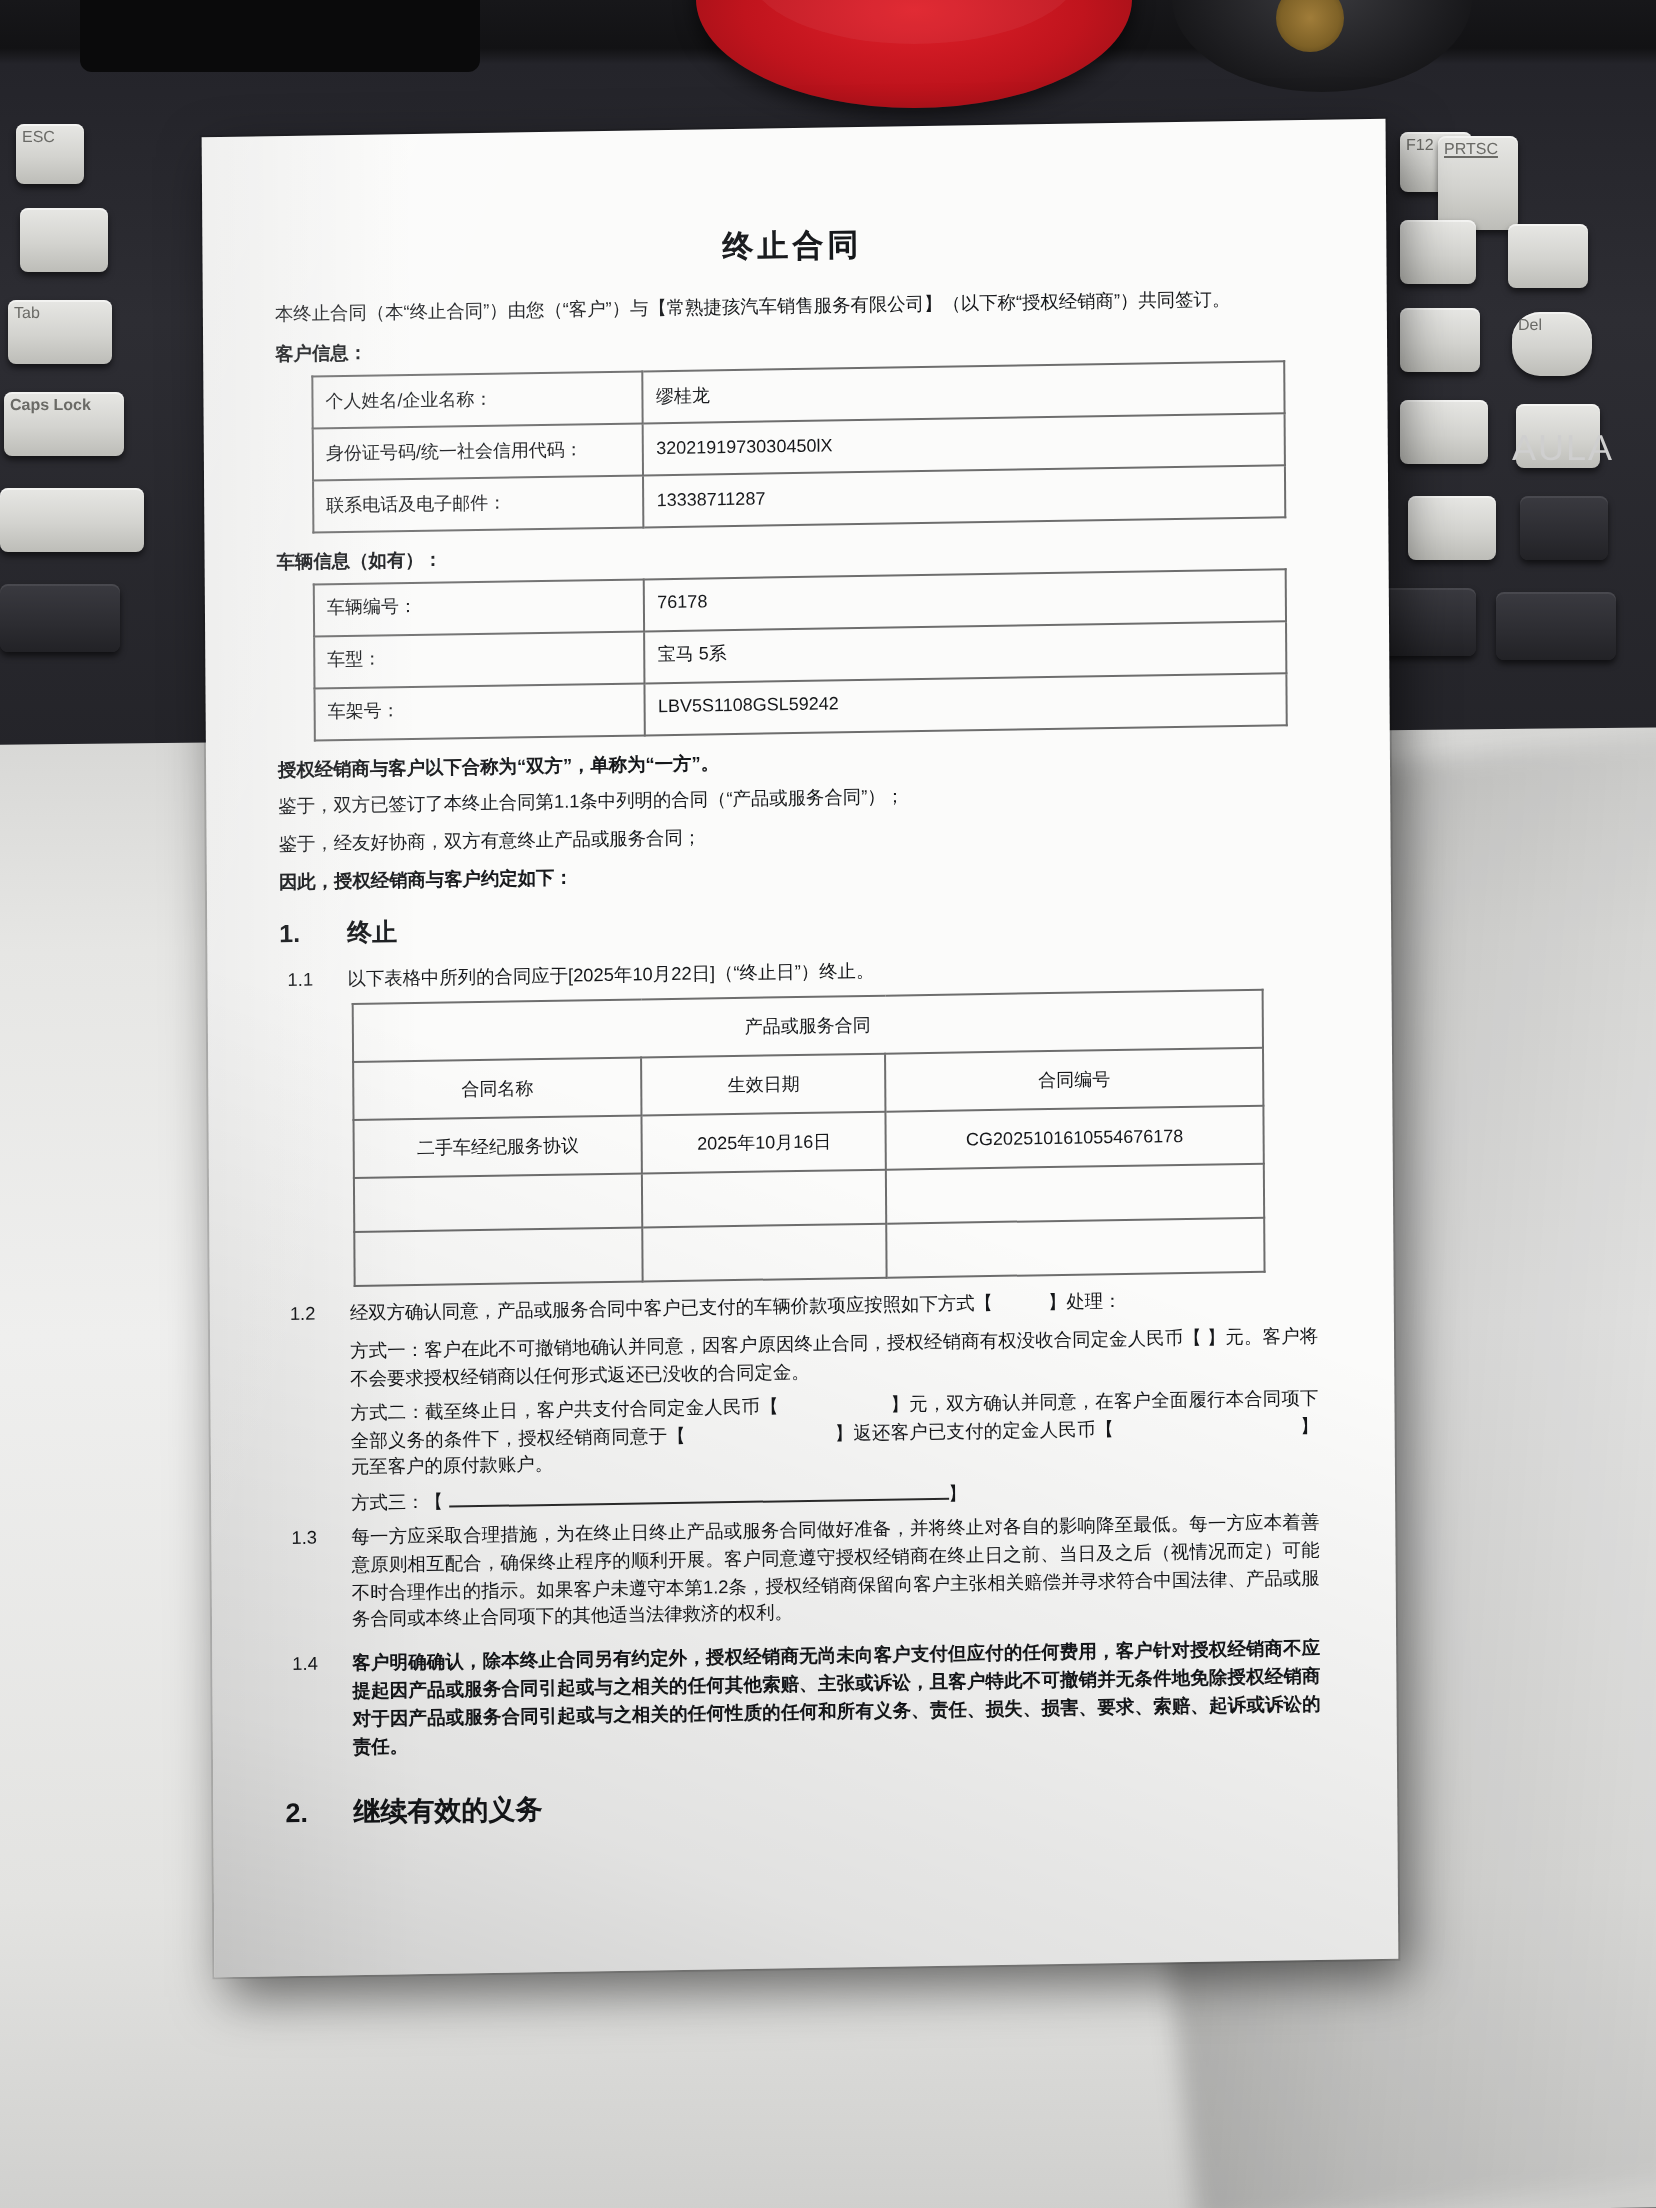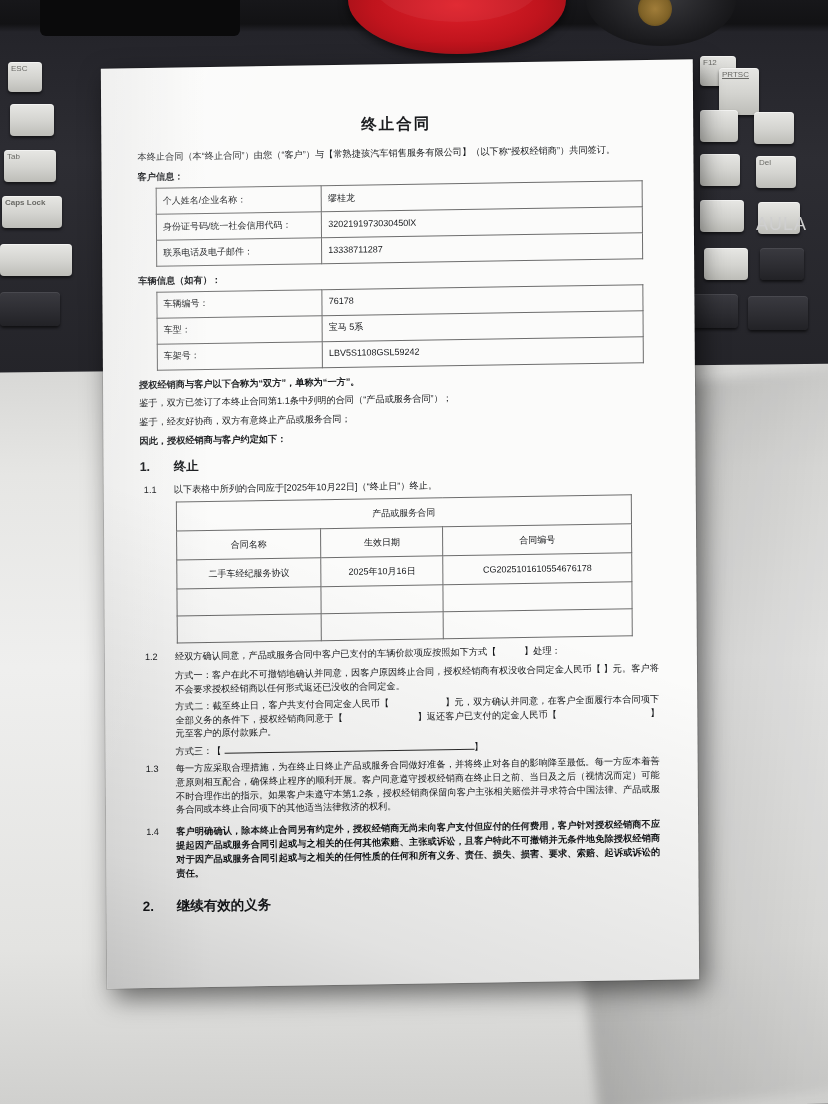--- a/index.html
+++ b/index.html
@@ -291,30 +291,30 @@
 
 <div id="scene">
 
   <div class="bg-desk"></div>
   <div class="desk-wood"></div>
 
   <div class="keyboard">
     <div class="kb-keys">
 
       <div class="key" style="left:8px;  top:62px;  width:34px; height:30px;"><span>ESC</span></div>
-      <div class="key" style="left:700px; top:56px; width:36px; height:30px;"><span>F12</span></div>
+      <div class="key" style="left:700px; top:66px; width:36px; height:30px;"><span>F12</span></div>
       <div class="key" style="left:719px; top:68px; width:40px; height:47px;text-decoration:underline;"><span>PRTSC</span></div>
 
       <div class="key" style="left:10px;  top:104px; width:44px; height:32px;"></div>
       <div class="key" style="left:700px; top:110px; width:38px; height:32px;"></div>
       <div class="key" style="left:754px; top:112px; width:40px; height:32px;"></div>
 
       <div class="key" style="left:4px;   top:150px; width:52px; height:32px;"><span>Tab</span></div>
       <div class="key" style="left:700px; top:154px; width:40px; height:32px;"></div>
-      <div class="key" style="left:756px; top:156px; width:40px; height:32px;"><span>Del</span></div>
+      <div class="key" style="left:756px; top:156px; width:40px; height:32px;border-radius:14px;"><span>Del</span></div>
 
       <div class="key" style="left:2px;   top:196px; width:60px; height:32px;font-weight:bold;"><span>Caps Lock</span></div>
       <div class="key" style="left:700px; top:200px; width:44px; height:32px;"></div>
       <div class="key" style="left:758px; top:202px; width:42px; height:32px;"></div>
 
       <div class="key" style="left:0px;   top:244px; width:72px; height:32px;"></div>
       <div class="key" style="left:704px; top:248px; width:44px; height:32px;"></div>
       <div class="key dark" style="left:760px; top:248px; width:44px; height:32px;"></div>
 
       <div class="key dark" style="left:0px;   top:292px; width:60px; height:34px;"></div>

